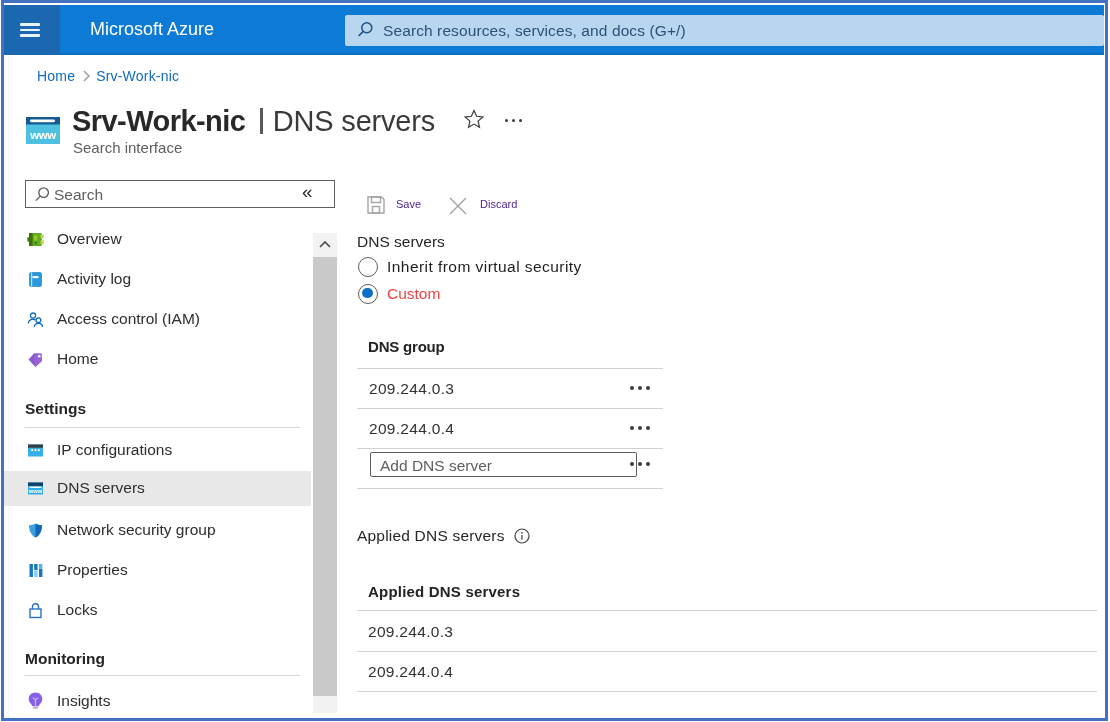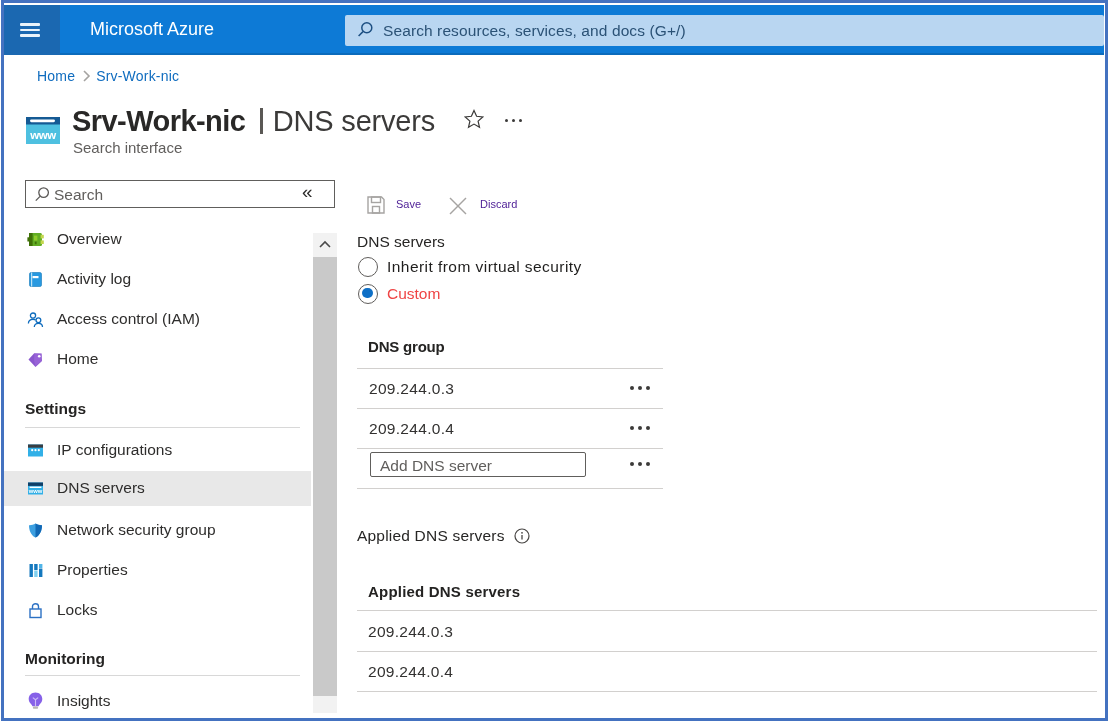--- a/index.html
+++ b/index.html
@@ -45,21 +45,21 @@
 
   
   .tbtxt { font-size:11px; color:#4c1d95; position:absolute; }
   .label { position:absolute; font-size:15.5px; color:#272625; }
   .rowtxt { position:absolute; font-size:15.5px; color:#323130; letter-spacing:0.3px; }
   .thead { position:absolute; font-size:15px; font-weight:bold; color:#242322; }
   .tline { position:absolute; height:1px; background:#d2d0ce; }
   .dots { position:absolute; width:24px; height:5px; }
   .dots i { position:absolute; top:0; width:4px; height:4px; border-radius:50%; background:#3b3a39; }
   .dots i:nth-child(1){left:0;} .dots i:nth-child(2){left:8px;} .dots i:nth-child(3){left:16px;}
-  .addinput { position:absolute; left:370px; top:452px; width:216px; height:25px; border:1px solid #605e5c; border-radius:2px; background:#fff; }
+  .addinput { position:absolute; left:370px; top:452px; width:267px; height:25px; border:1px solid #605e5c; border-radius:2px; background:#fff; }
   .addinput span { position:absolute; left:9px; top:3.5px; font-size:15.5px; color:#605e5c; }
 
   .radio { position:absolute; width:20px; height:20px; border:1.4px solid #5f5d5b; border-radius:50%; background:#fff; }
   .radio.on::after { content:""; position:absolute; left:3.2px; top:3.2px; width:10.8px; height:10.8px; border-radius:50%; background:#0e6fc6; }
 </style>
 </head>
 <body>
 
 <div class="topbar">
     <div style="position:absolute;left:0;bottom:0;width:100%;height:2px;background:rgba(9,80,140,0.35)"></div>

